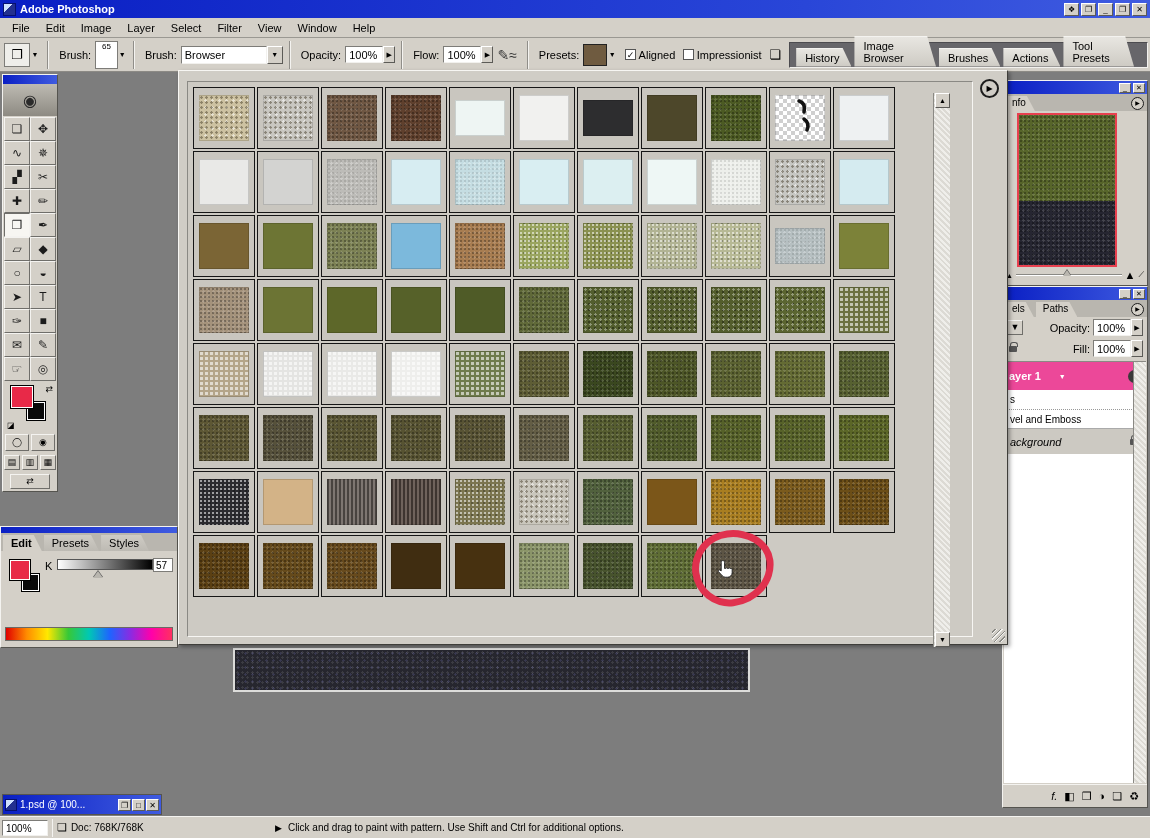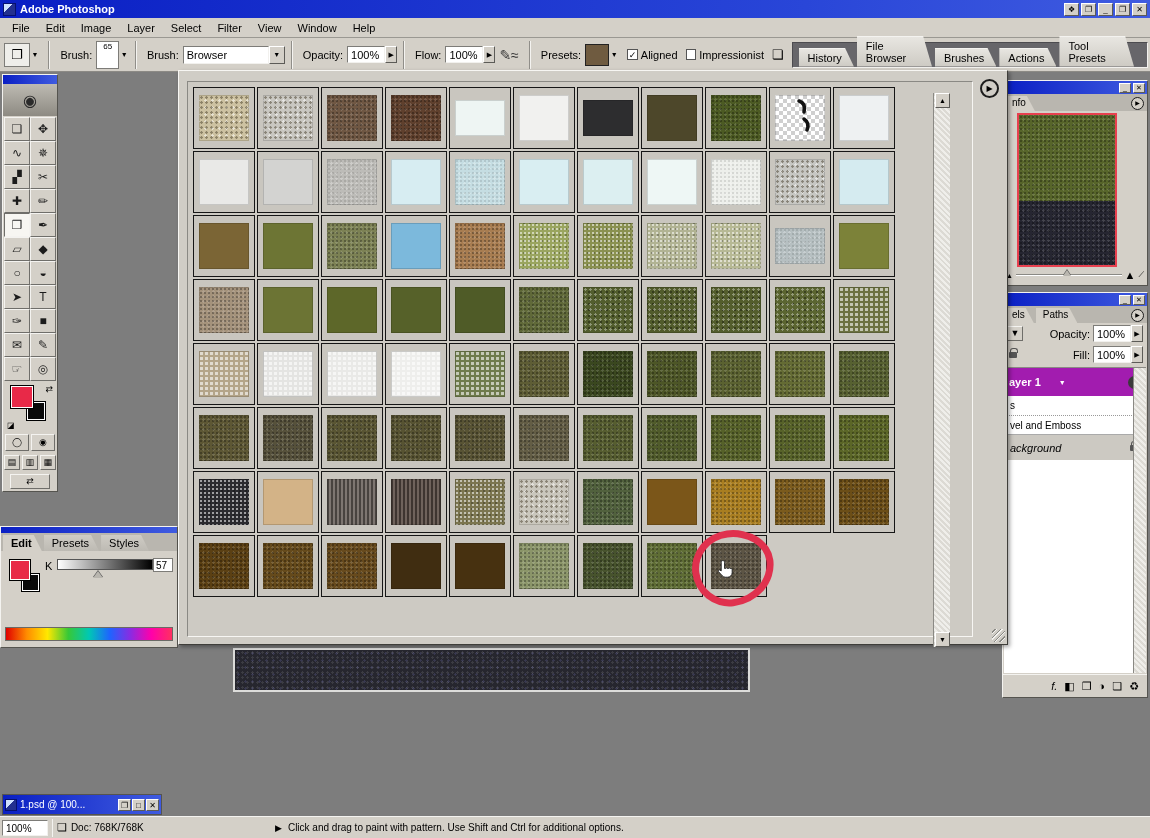--- a/index.html
+++ b/index.html
@@ -184,30 +184,30 @@
      border:2px solid #e8404f; }
   #nav-thumb .nt-top { height:57%; }
   #nav-thumb .nt-bottom { height:43%; }
   #nav-zoombar { position:absolute; left:0; bottom:2px; right:0; height:16px;
      display:flex; align-items:center; padding:0 3px; gap:3px; }
   #nav-zoombar .groove { flex:1; height:2px; background:#8a8984; border-bottom:1px solid #fff; position:relative; }
   #nav-zoombar .thumb { position:absolute; left:45%; top:-4px; width:0; height:0;
      border-left:4px solid transparent; border-right:4px solid transparent; border-bottom:6px solid #b9b6af;
      filter:drop-shadow(0 -1px 0 #555); }
 
-  #layers-palette { top:292px; height:406px; }
+  #layers-palette { top:286px; height:522px; }
   .lp-row { display:flex; align-items:center; height:21px; padding:0 4px; gap:3px; }
   .lp-label { margin-left:auto; }
   .padlock { width:8px; height:6px; background:#555; border-radius:1px; position:relative; margin:0 2px; }
   .padlock::before { content:""; position:absolute; left:1px; top:-4px; width:6px; height:4px;
      border:1.5px solid #555; border-bottom:none; border-radius:3px 3px 0 0; }
   #layers-list { position:absolute; left:1px; top:74px; right:1px; bottom:24px; background:#fff;
      border-top:1px solid #8a8984; overflow:hidden; }
   .layer-row { height:28px; display:flex; align-items:center; padding:0 5px; gap:4px; }
-  .layer-row.selected { background:#a21caf; color:#fff; font-weight:bold; }
+  .layer-row.selected { background:#ec4899; color:#fff; font-weight:bold; }
   .fx-circle { width:13px; height:13px; border-radius:50%; background:#3a3a3a; color:#fff;
      font-size:9px; font-style:italic; text-align:center; line-height:12px; margin-left:auto; }
   .effect-row { height:19px; display:flex; align-items:center; padding:0 6px;
      border-top:1px dotted #999; font-size:10px; }
   .bg-row { height:26px; display:flex; align-items:center; padding:0 6px; background:#ccc9c2;
      border-top:1px solid #aaa; font-style:italic; }
   #layers-scroll { position:absolute; right:0; top:0; bottom:0; width:13px;
      background:repeating-linear-gradient(45deg,#efeeea 0 2px,#dcdad4 2px 4px);
      border-left:1px solid #8a8984; }
   #layers-bottom { position:absolute; left:0; bottom:0; right:0; height:23px; background:#d4d0c8;
@@ -300,21 +300,21 @@
     <span id="pattern-swatch" style="background: rgb(111, 91, 64);"></span>
     <span class="mini-arrow">▼</span>
   </span>
   <span class="checkbox" id="aligned-box">✓</span>
   <span>Aligned</span>
   <span class="checkbox" id="impressionist-box"></span>
   <span>Impressionist</span>
   <span id="doc-toggle-icon">❏</span>
   <span id="palette-well">
       <span class="pw-tab">History</span>
-      <span class="pw-tab">File Browser</span>
+      <span class="pw-tab">Image Browser</span>
       <span class="pw-tab">Brushes</span>
       <span class="pw-tab">Actions</span>
       <span class="pw-tab">Tool Presets</span>
     </span>
 </div>
 
 <div id="toolbox">
   <div class="tb-title"></div>
   <div class="logo">◉</div>
   <div id="tool-grid">

